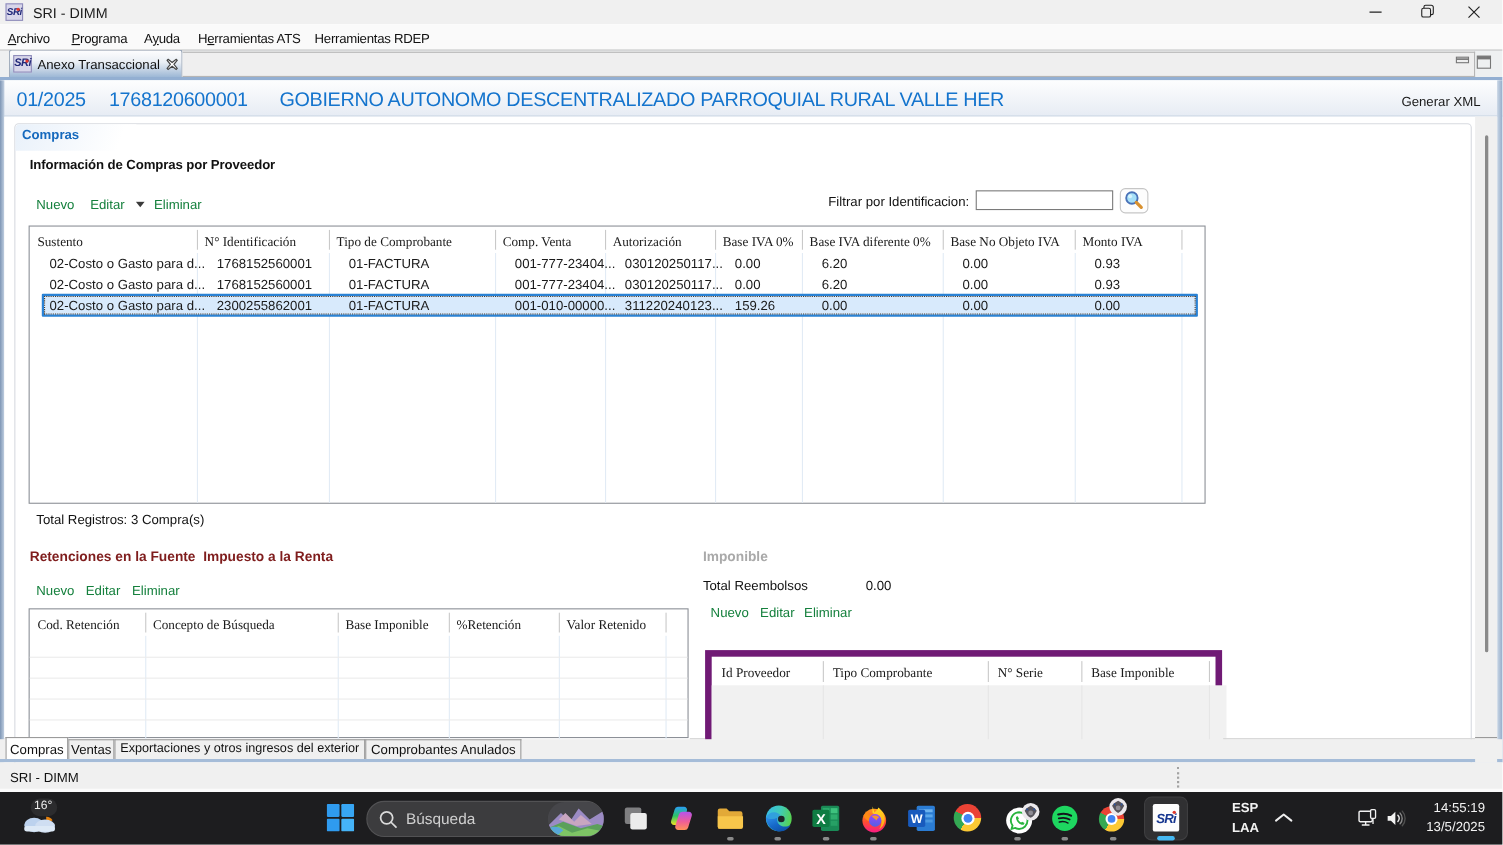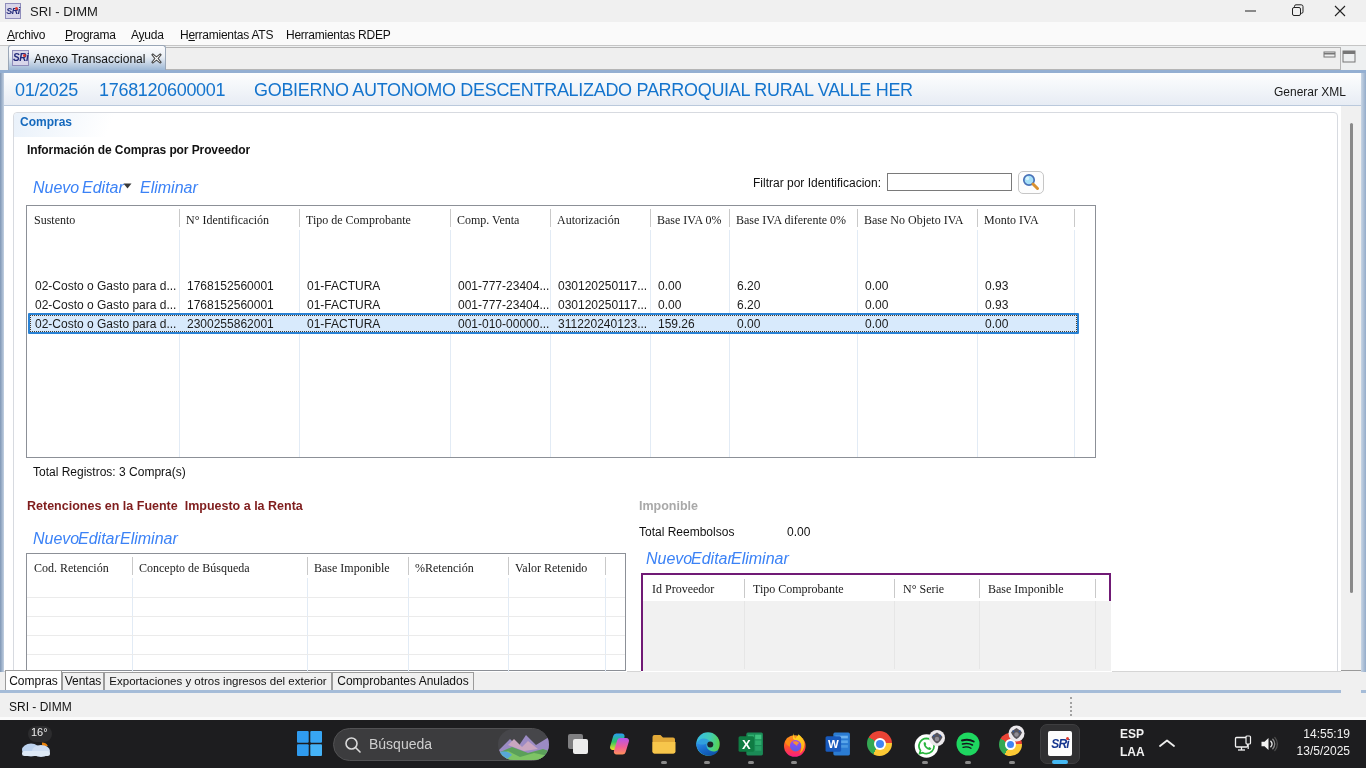--- a/index.html
+++ b/index.html
@@ -25,47 +25,47 @@
 #hdrband .t { position:absolute; top:7px; font-size:18px; color:#1474cd; letter-spacing:-0.3px; }
 #generarxml { left:1274px; top:12px; font-size:12px; color:#1a1a1a; }
 
 .sideborder { top:73px; height:620px; width:4px; background:linear-gradient(90deg,#7e96b5,#c3d1e2); }
 
 #content { left:4px; top:106px; width:1357px; height:587px; background:#fff; }
 #groupbox { left:9px; top:6px; width:1325px; height:600px; border:1px solid #d7dae0; border-radius:4px 4px 0 0; background:#fff; }
 #grouptab { left:0px; top:0px; width:110px; height:24px; background:linear-gradient(110deg, #e9f1fa, #ffffff 85%); border-radius:4px 0 0 0; }
 #lblcompras { left:6px; top:2px; font-size:12px; font-weight:bold; color:#1569bd; }
 #lblinfo { left:23px; top:37px; font-size:12px; font-weight:bold; color:#111; letter-spacing:-0.1px; }
-.toolbtn { font-size:16px; color:#3b82f6;font-style:italic; }
+.toolbtn { font-size:12px; color:#15803d; }
 
 #filterlbl { left:749px; top:70px; font-size:12px; color:#111; }
 #filterinput { left:883px; top:67px; width:125px; height:18px; background:#fff; border:1px solid #7a7a7a; }
 #filterbtn { left:1014px; top:65px; width:26px; height:23px; border:1px solid #c6c6c6; border-radius:5px; background:#fdfdfd; }
 
 #tbl1 { left:26px; top:205px; width:1070px; height:253px; border:1px solid #8c9097; background:#fff; }
 .v1 { position:absolute; top:24px; width:1px; height:227px; background:#e2ebf5; }
 .vh { position:absolute; top:3px; width:1px; height:18px; background:#c9c9c9; }
 .hdrcell { position:absolute; top:7px; font-size:12px; color:#1a1a1a; white-space:nowrap;font-family:Liberation Serif, serif; }
-.tr { position:absolute; left:1px; width:1068px; height:19px;margin-top:46px; }
+.tr { position:absolute; left:11px; width:1068px; height:19px; }
 .td { position:absolute; top:3px; font-size:12px; color:#1a1a1a; white-space:nowrap; }
 #selrow { top:61px !important; height:21px; width:1051px; background:#d8eafc; border:2px solid #2a82d4; border-radius:1px; }
 #selrow::after { content:''; position:absolute; left:0; top:0; right:0; bottom:0; border:1px dotted #4a3b2b; }
 #selrow .td { top:2px; margin-left:-2px; }
 #totreg { left:33px; top:465px; font-size:12px; color:#111; }
 
 #lblret { left:27px; top:499px; font-size:12.5px; font-weight:bold; color:#7f1d1d; }
 #tbl2 { left:26px; top:553px; width:600px; height:118px; border:1px solid #8c9097; background:#fff; }
 .v2 { position:absolute; top:24px; width:1px; height:94px; background:#e2ebf5; }
 .v2h { position:absolute; top:3px; width:1px; height:18px; background:#c9c9c9; }
 .h2 { position:absolute; left:0; width:598px; height:1px; background:#ebebeb; }
 
 #lblreem { left:639px; top:499px; font-size:12.5px; font-weight:bold; color:#a9a9a9; }
 #lbltotreem { left:639px; top:525px; font-size:12px; color:#111; }
 #valtotreem { left:787px; top:525px; font-size:12px; color:#111; }
-#tbl3 { left:641px; top:573px; width:470px; height:98px; border:2px solid #701a75; background:#fff; }
+#tbl3 { left:641px; top:591px; width:470px; height:98px; border:6px solid #701a75; background:#fff; }
 #tbl3 .body { position:absolute; left:0; top:26px; width:468px; height:70px; background:#f1f1f1; }
 .v3 { position:absolute; top:26px; width:1px; height:68px; background:#e6e6e6; }
 .v3h { position:absolute; top:4px; width:1px; height:19px; background:#c9c9c9; }
 
 #btabs { left:0; top:672px; width:1366px; height:18px; background:#f0f0f0; }
 .btab { position:absolute; top:0; height:18px; background:#f0f0f0; border:1px solid #9b9b9b; border-bottom:none; font-size:12px; color:#111; text-align:center; }
 #btab0 { left:5px; width:57px; top:-2px; height:20px; background:#fff; z-index:2; }
 #bluestrip2 { left:0; top:690px; width:1366px; height:3px; background:#a5bcd8; }
 
 #statusbar { left:0; top:693px; width:1366px; height:27px; background:#f0f0f0; }

